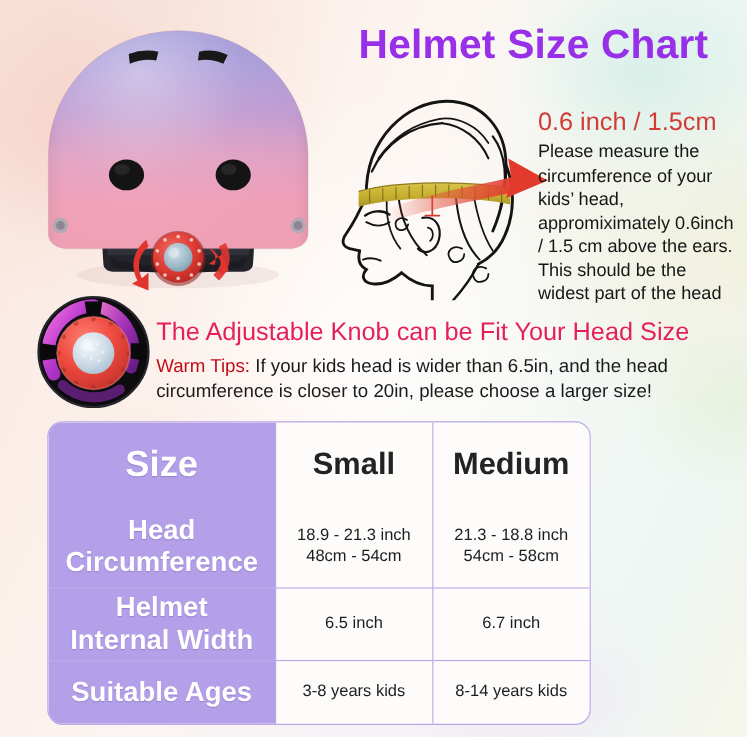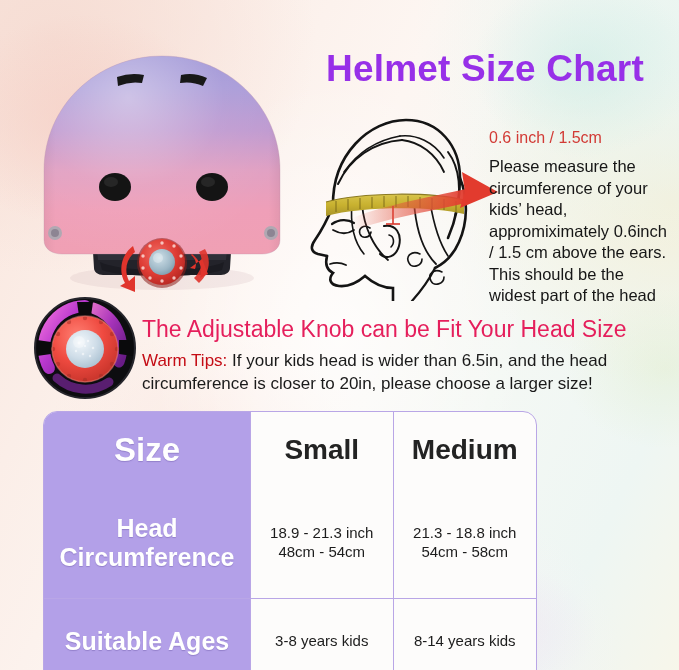--- a/index.html
+++ b/index.html
@@ -19,39 +19,39 @@
       linear-gradient(115deg,#fae6dd 0%,#fbeee8 22%,#fdf6f2 45%,#f4f8f4 68%,#eef6f3 86%,#f7f6ea 100%);}
   .bg2{background:
       radial-gradient(ellipse 28% 22% at 12% 18%, rgba(245,200,190,.55) 0%, rgba(245,200,190,0) 72%),
       radial-gradient(ellipse 22% 18% at 86% 10%, rgba(200,235,228,.55) 0%, rgba(200,235,228,0) 75%),
       radial-gradient(ellipse 20% 16% at 98% 55%, rgba(226,238,206,.5) 0%, rgba(226,238,206,0) 75%),
       radial-gradient(ellipse 30% 16% at 30% 62%, rgba(250,232,226,.6) 0%, rgba(250,232,226,0) 75%),
       radial-gradient(ellipse 24% 14% at 70% 94%, rgba(235,215,240,.45) 0%, rgba(235,215,240,0) 75%);}
   .bg3{background:
       radial-gradient(ellipse 40% 55% at 50% 50%, rgba(255,255,255,.72) 0%, rgba(255,255,255,0) 70%);}
 
-  #sheet{position:absolute;inset:0;z-index:2;margin-top:28px;}
+  #sheet{position:absolute;inset:0;z-index:2;}
 
   
   #title{
     position:absolute;left:300px;top:20px;width:370px;
     font-size:37px;font-weight:bold;letter-spacing:.2px;
     color:#9730e8;text-align:center;white-space:nowrap;
   }
 
   
   #helmet-wrap{position:absolute;left:22px;top:12px;width:280px;height:262px;}
 
   
   #head-wrap{position:absolute;left:292px;top:78px;width:210px;height:195px;}
 
   
   #measure-head{
     position:absolute;left:489px;top:100px;width:190px;
-    font-size:16px;color:#d23a35;line-height:20px;white-space:nowrap;
+    font-size:23px;color:#d23a35;line-height:20px;white-space:nowrap;
   }
   #measure-body{
     position:absolute;left:489px;top:128px;width:184px;
     font-size:16.5px;color:#161616;line-height:21.5px;
   }
 
   
   #knob-icon{position:absolute;left:33px;top:268px;width:104px;height:104px;}
 
   
@@ -375,20 +375,28 @@
         </td>
         <td class="cell">
           <span class="cellline">18.9 - 21.3 inch</span>
           <span class="cellline">48cm - 54cm</span>
         </td>
         <td class="cell">
           <span class="cellline">21.3 - 18.8 inch</span>
           <span class="cellline">54cm - 58cm</span>
         </td>
       </tr>
+      <tr class="r1">
+        <td class="rowhead">
+          <span class="cellline">Helmet</span>
+          <span class="cellline">Internal Width</span>
+        </td>
+        <td class="cell">6.5 inch</td>
+        <td class="cell">6.7 inch</td>
+      </tr>
       <tr class="r2">
         <td class="rowhead">Suitable Ages</td>
         <td class="cell">3-8 years kids</td>
         <td class="cell">8-14 years kids</td>
       </tr>
     </tbody>
   </table>
 
 </div>
 

